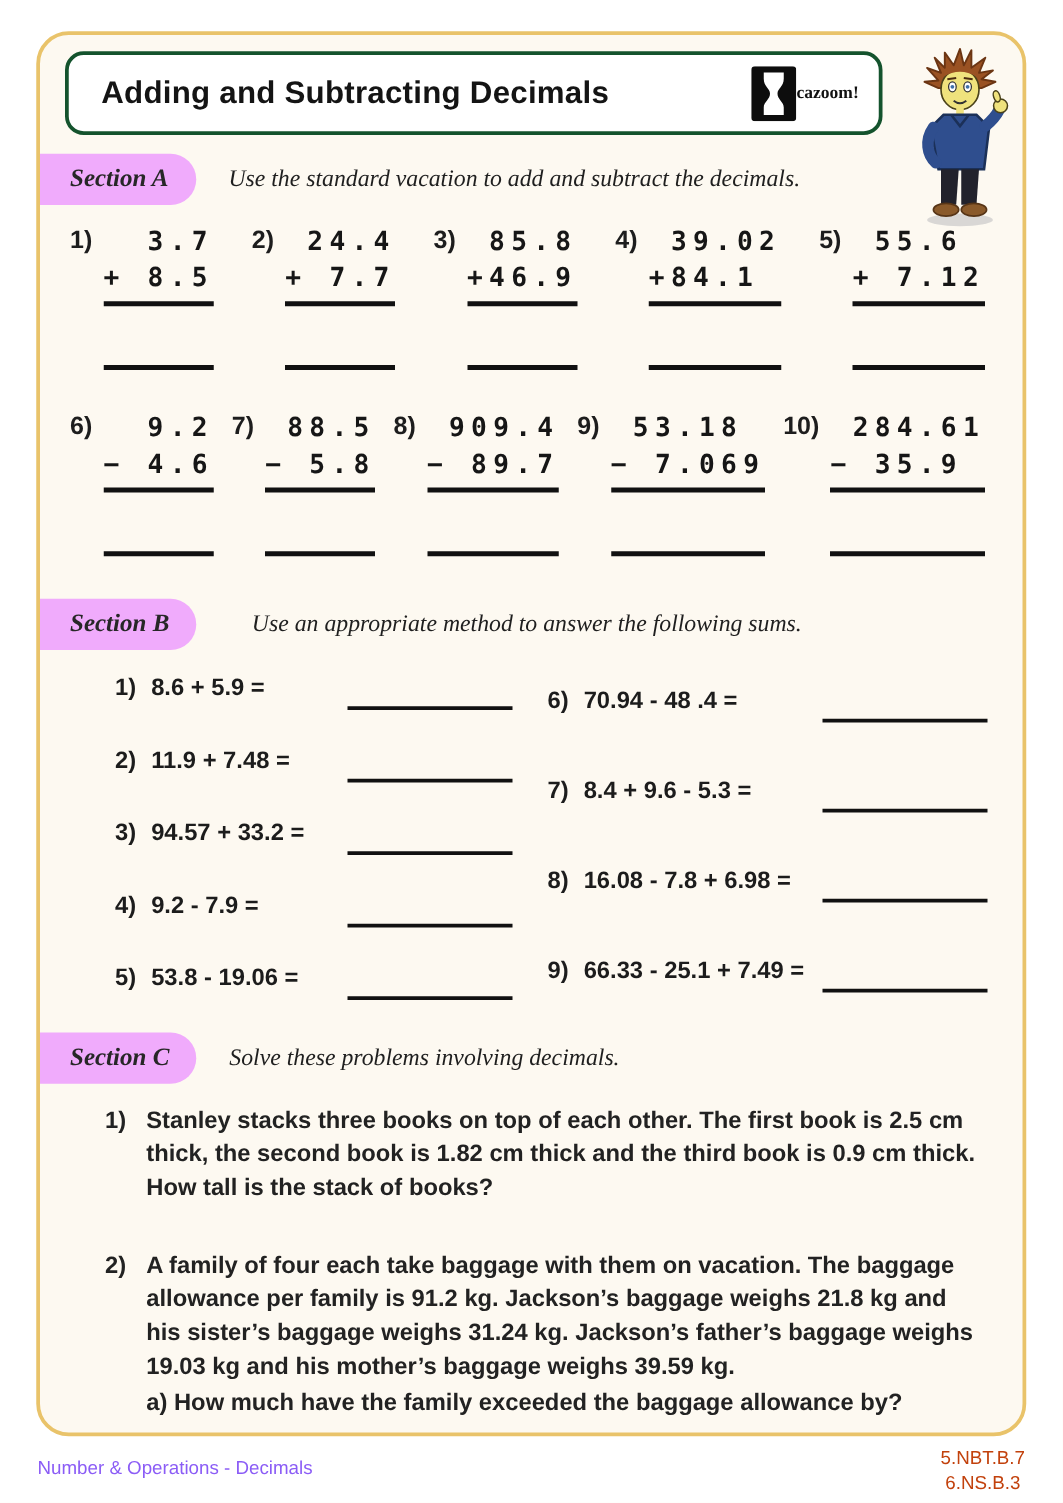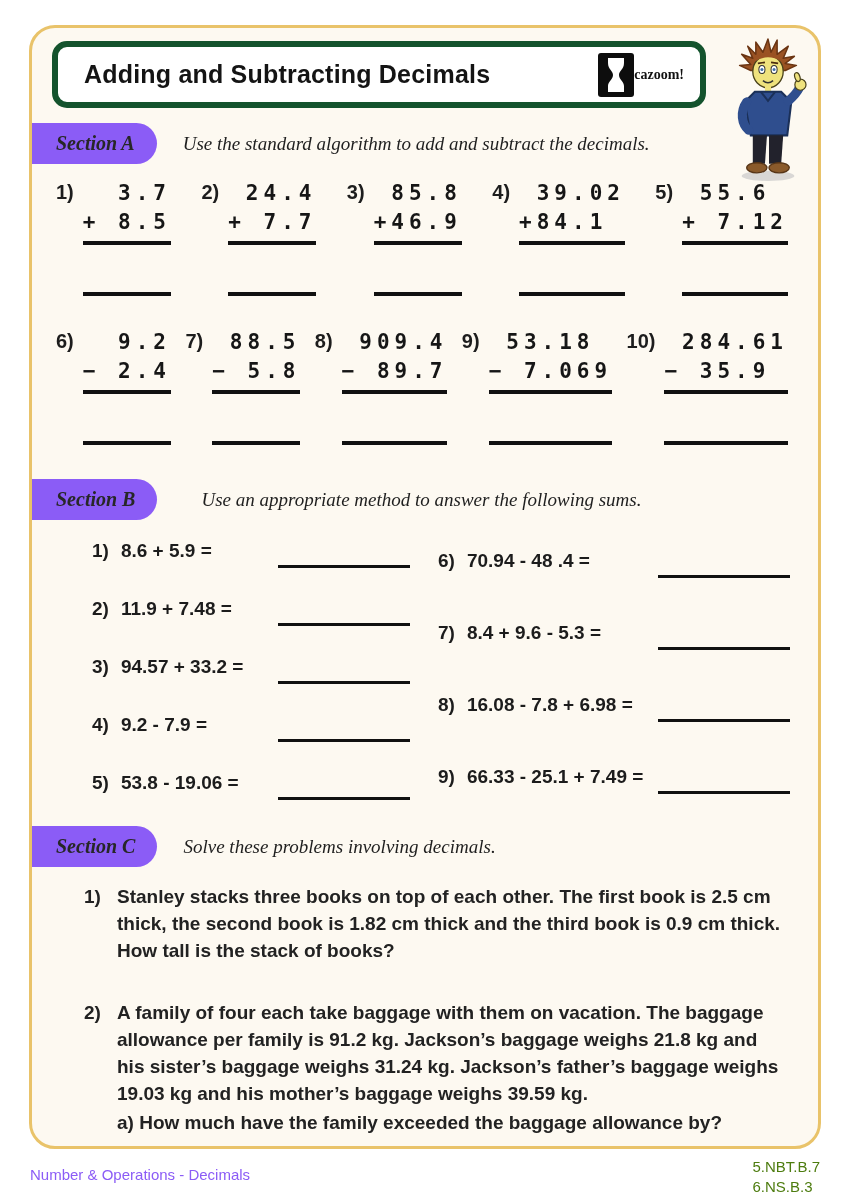--- a/index.html
+++ b/index.html
@@ -8,33 +8,33 @@
 
   .sheet {
     position: absolute; left: 29px; top: 25px; width: 792px; height: 1124px;
     border: 3px solid #E9C36A; border-radius: 26px; background: #FDF9F1;
     overflow: hidden;
   }
 
   
   .title-row { position: relative; margin: 13px 112px 0 20px; }
   .title-box {
-    border: 6px solid #14532d; border-radius: 15px; background: #ffffff;
+    border: 3px solid #14532d; border-radius: 15px; background: #ffffff;
     height: 67px; display: flex; align-items: center; justify-content: space-between;
     padding: 0 16px 0 26px;
   }
   .page-title { font-size: 25px; font-weight: bold; color: #141414; letter-spacing: .2px; }
   .logo { display: flex; flex-direction: row; align-items: center; line-height: 1; }
   .logo-text { font-family: "Liberation Serif", serif; font-weight: bold; font-size: 14px; margin-top: 1px; color: #111; }
   .mascot { position: absolute; top: 5px; right: 8px; width: 84px; height: 150px; }
 
   
   .sec-row { display: flex; align-items: center; gap: 26px; }
   .sec-pill {
-    background: #8b5cf6; padding: 9px 22px 9px 26px; margin-left: -2px;
+    background: #f0abfc; padding: 9px 22px 9px 26px; margin-left: -2px;
     border-radius: 0 26px 26px 0;
     font-family: "Liberation Serif", serif; font-style: italic; font-weight: bold;
     font-size: 20px; color: #272727;
   }
   .sec-instr { font-family: "Liberation Serif", serif; font-style: italic; font-size: 19px; color: #1f1f1f; }
 
   
   #secA-head { margin-top: 15px; }
   .sa-row { display: flex; justify-content: space-between; padding: 0 30px 0 24px; }
   #sa-row1 { margin-top: 15px; }
@@ -69,21 +69,21 @@
 
   
   .footer {
     position: absolute; left: 30px; right: 30px; top: 1157px;
     display: flex; justify-content: space-between; align-items: flex-start;
     font-size: 15px; color: #3d3d3d;
   }
   .footer-left { line-height: 20px; }
   .footer-link { color: #51618E; text-decoration: underline; cursor: pointer; }
   .footer-center { margin-top: 9px; color: #8b5cf6; }
-  .footer-right { text-align: left; line-height: 20px; color: #4d7c0f; }
+  .footer-right { text-align: center; line-height: 20px; color: #c2410c; }
 </style>
 </head>
 <body>
 
 <div class="sheet">
 
   <div class="title-row">
     <div class="title-box">
       <div class="page-title">Adding and Subtracting Decimals</div>
       <div class="logo">
@@ -116,21 +116,21 @@
     <circle cx="73" cy="51" r="5.5" fill="#EFE27D" stroke="#4a421a" stroke-width="1.2"></circle>
     <ellipse cx="70" cy="43.5" rx="2.5" ry="4.5" fill="#EFE27D" stroke="#4a421a" stroke-width="1.2" transform="rotate(-18 70 43.5)"></ellipse>
     <path d="M26,101 L40,101 L38,129 L26,129 Z" fill="#22222c"></path>
     <path d="M42,101 L56,101 L54,129 L42,129 Z" fill="#22222c"></path>
     <ellipse cx="30" cy="133" rx="10" ry="5" fill="#8A5A2B" stroke="#573517" stroke-width="1.3"></ellipse>
     <ellipse cx="52" cy="133" rx="10" ry="5" fill="#8A5A2B" stroke="#573517" stroke-width="1.3"></ellipse>
   </svg>
 
   <div class="sec-row" id="secA-head">
     <div class="sec-pill">Section A</div>
-    <div class="sec-instr">Use the standard algorithm to add and subtract the decimals.</div>
+    <div class="sec-instr">Use the standard vacation to add and subtract the decimals.</div>
   </div>
   <div class="sa-row" id="sa-row1">
       <div class="sa-prob">
         <span class="sa-num">1)</span>
         <div class="sa-col">
           <div class="sa-line">  3.7</div>
           <div class="sa-line">+ 8.5</div>
           <div class="sa-bar"></div>
           <div class="sa-ans"></div>
         </div>
@@ -170,21 +170,21 @@
           <div class="sa-bar"></div>
           <div class="sa-ans"></div>
         </div>
       </div>
     </div>
   <div class="sa-row" id="sa-row2">
       <div class="sa-prob">
         <span class="sa-num">6)</span>
         <div class="sa-col">
           <div class="sa-line">  9.2</div>
-          <div class="sa-line">− 2.4</div>
+          <div class="sa-line">− 4.6</div>
           <div class="sa-bar"></div>
           <div class="sa-ans"></div>
         </div>
       </div>
       <div class="sa-prob">
         <span class="sa-num">7)</span>
         <div class="sa-col">
           <div class="sa-line"> 88.5</div>
           <div class="sa-line">− 5.8</div>
           <div class="sa-bar"></div>

